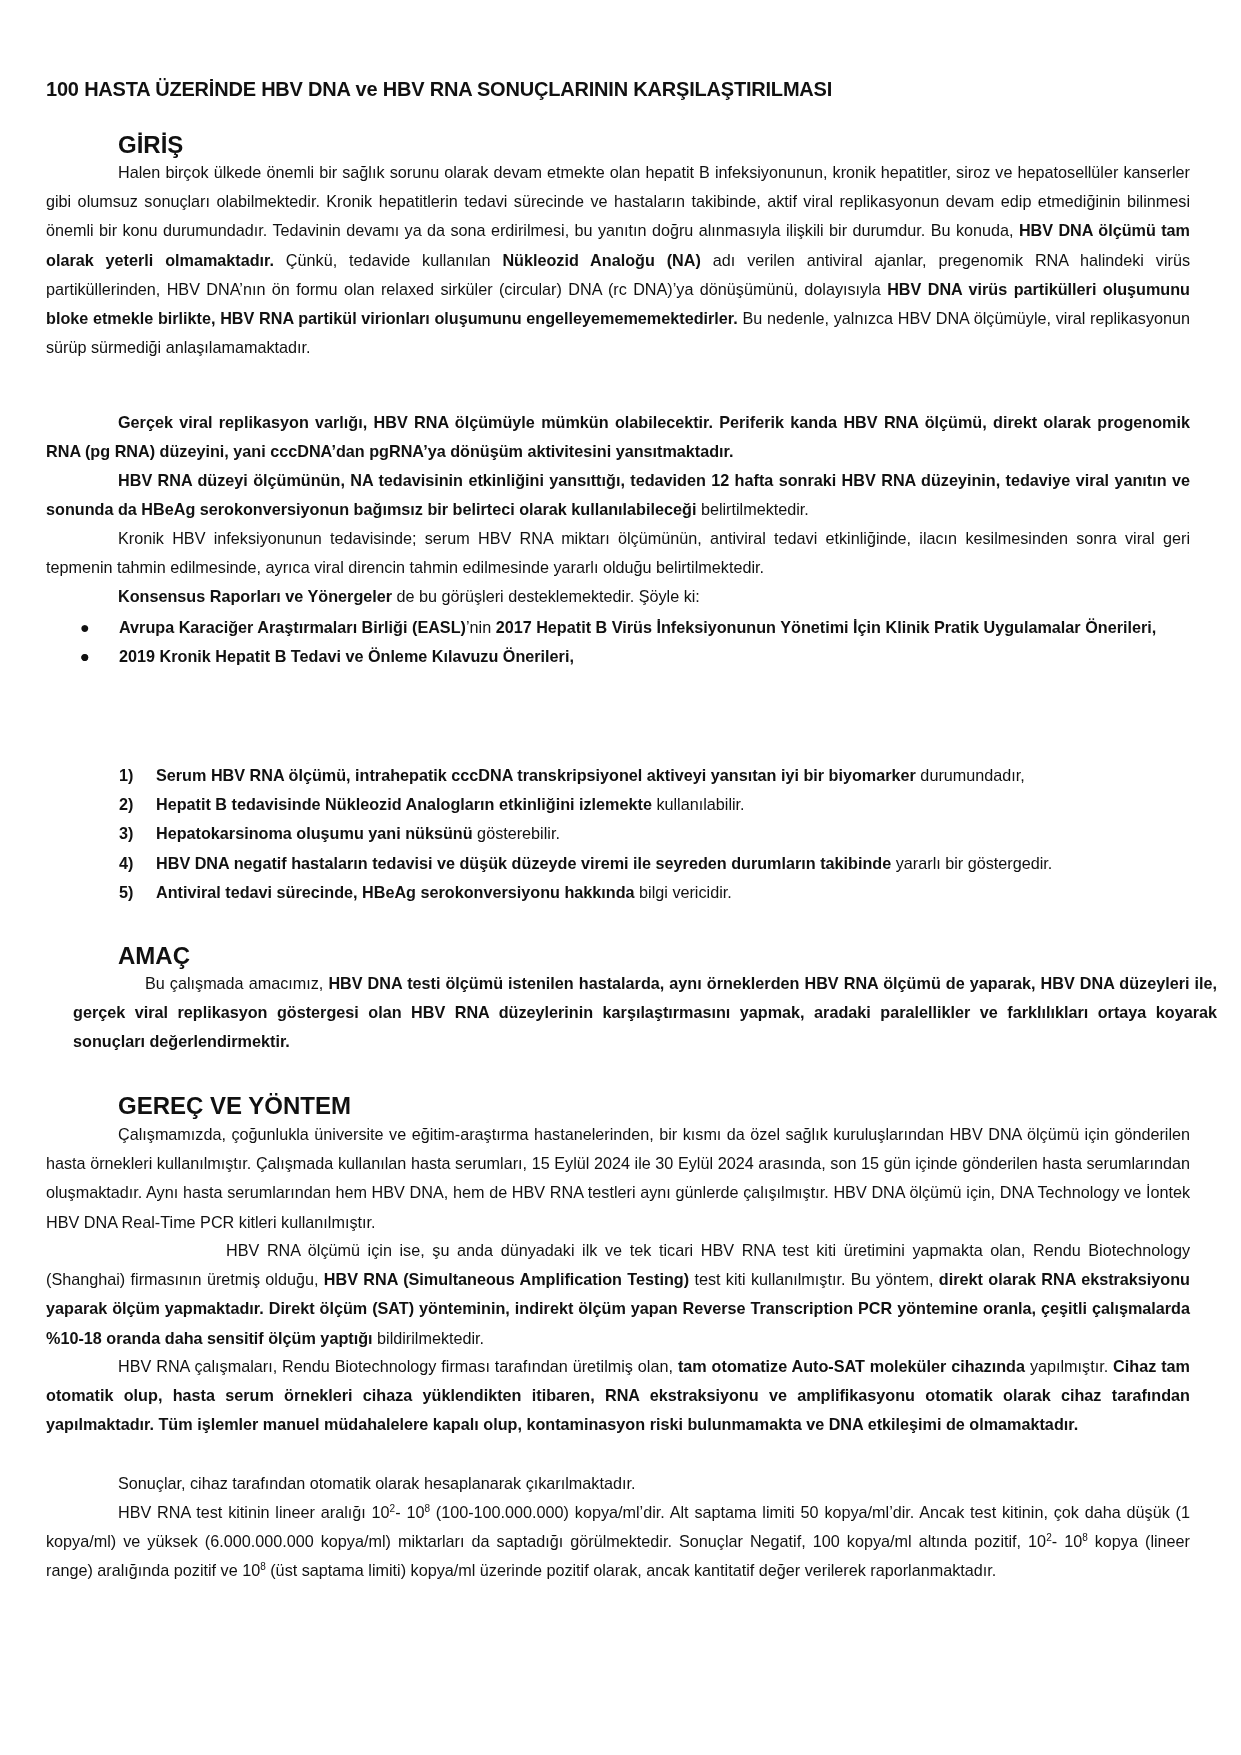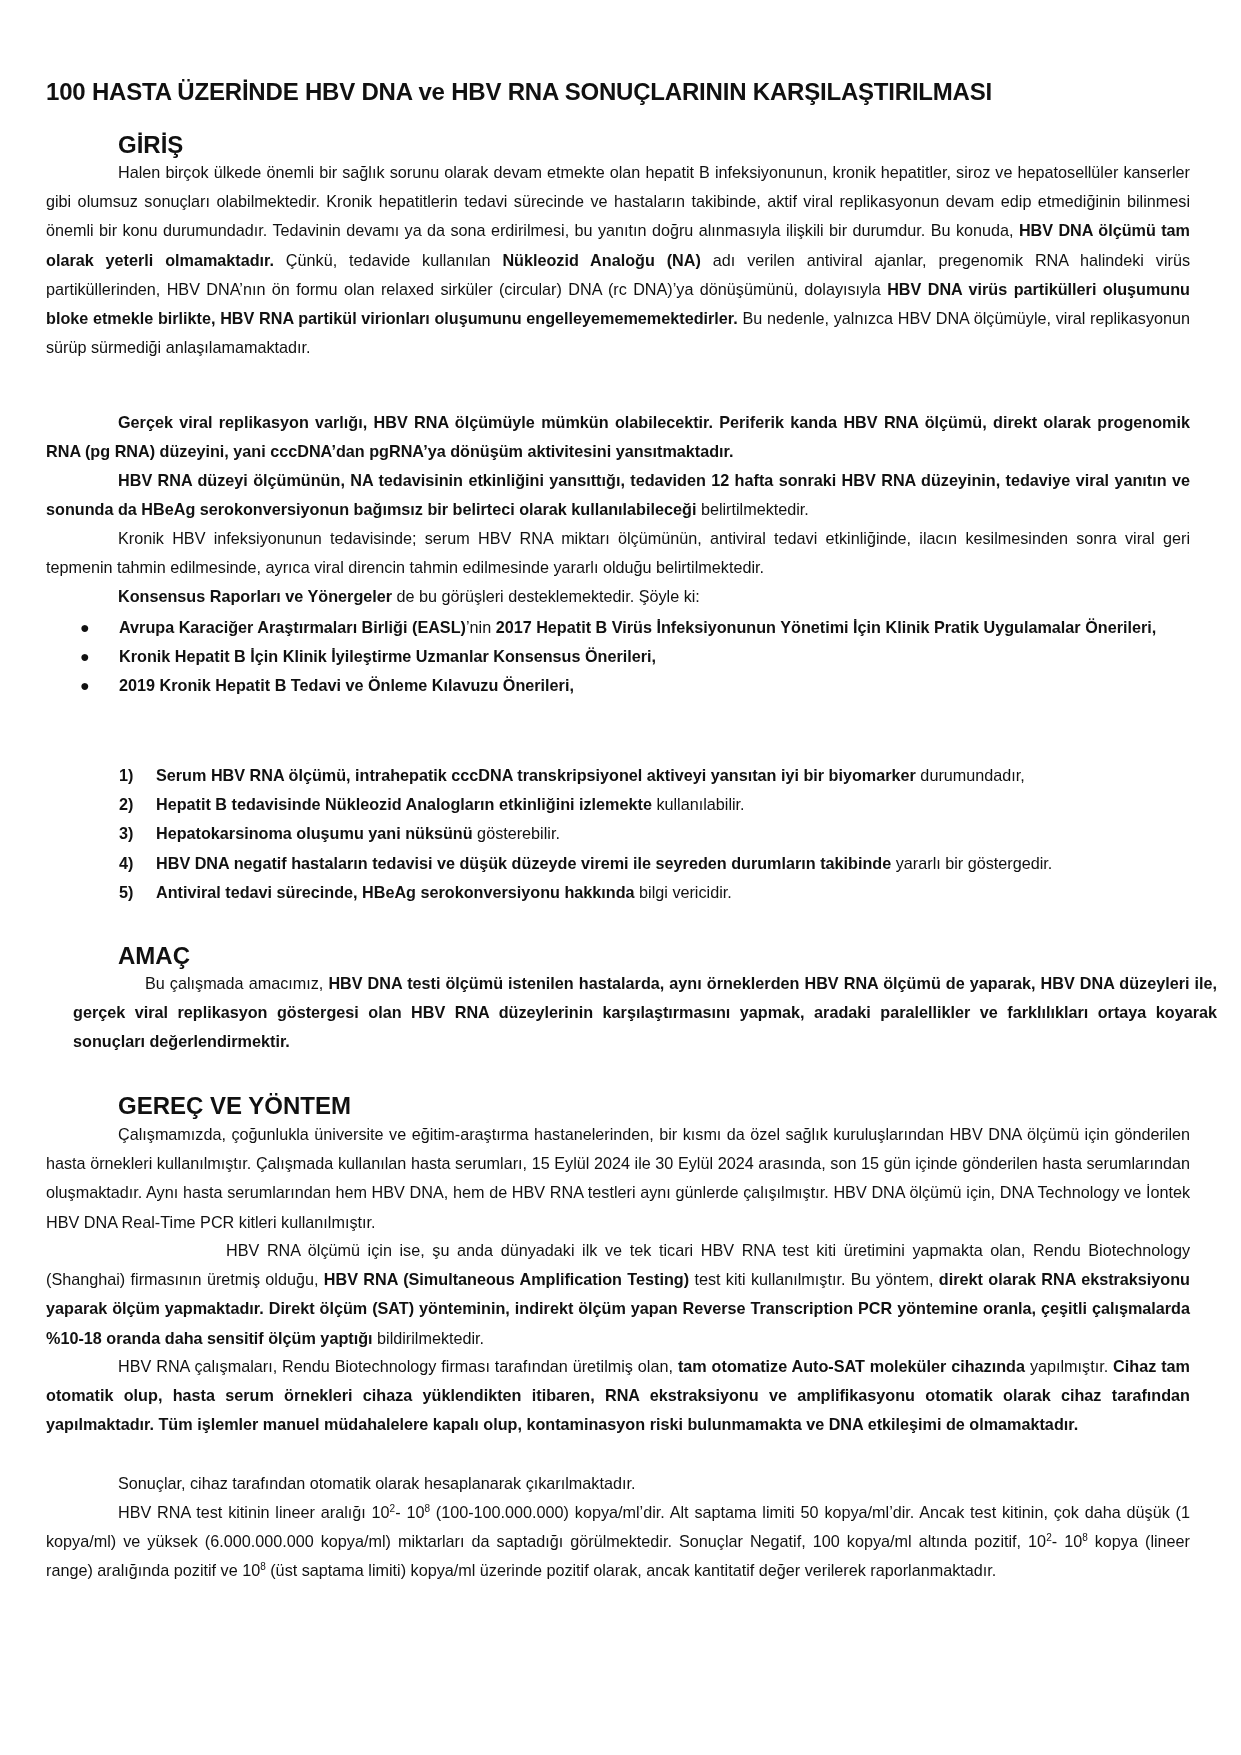--- a/index.html
+++ b/index.html
@@ -4,21 +4,21 @@
 <style>
   html, body { margin: 0; padding: 0; background: #ffffff; }
   body {
     width: 1241px; height: 1755px; position: relative; overflow: hidden;
     font-family: "Liberation Sans", "DejaVu Sans", sans-serif;
     color: #111111;
   }
   .page { position: absolute; left: 46px; top: 0; width: 1144px; }
   .title {
     position: absolute; left: 0; top: 78px; width: 1160px;
-    font-size: 24px; font-weight: bold; letter-spacing: -0.2px;
+    font-size: 20px; font-weight: bold; letter-spacing: -0.2px;
     white-space: nowrap;
   }
   .heading {
     position: absolute; left: 72px; font-size: 24px; font-weight: bold;
   }
   .para {
     position: absolute; left: 0; width: 1144px;
     font-size: 16.2px; line-height: 29.2px; text-align: justify;
     text-indent: 72px;
   }
@@ -56,21 +56,20 @@
 
   <div class="para" style="top:582px;"><span class="b">Konsensus Raporları ve Yönergeler</span><span> de bu görüşleri desteklemektedir. Şöyle ki:</span></div>
 
   <div class="bullets">
     <div class="bullet">
       <span class="dot">●</span>
       <span> Avrupa Karaciğer Araştırmaları Birliği (EASL)</span><span style="font-weight:normal">’nin </span><span>2017 Hepatit B Virüs İnfeksiyonunun Yönetimi İçin Klinik Pratik Uygulamalar Önerileri,</span>
     </div>
     <div class="bullet">
       <span class="dot">●</span>
-      <span>Kronik Hepatit B İçin Klinik İyileştirme Uzmanlar Konsensus Önerileri,</span>
     </div>
     <div class="bullet">
       <span class="dot">●</span>
       <span>2019 Kronik Hepatit B Tedavi ve Önleme Kılavuzu Önerileri,</span>
     </div>
   </div>
 
   <div class="numlist">
     <div class="li"><span class="num">1)</span><span class="b">Serum HBV RNA ölçümü, intrahepatik cccDNA transkripsiyonel aktiveyi yansıtan iyi bir biyomarker</span><span> durumundadır,</span></div>
     <div class="li"><span class="num">2)</span><span class="b">Hepatit B tedavisinde Nükleozid Analogların etkinliğini izlemekte</span><span> kullanılabilir.</span></div>

